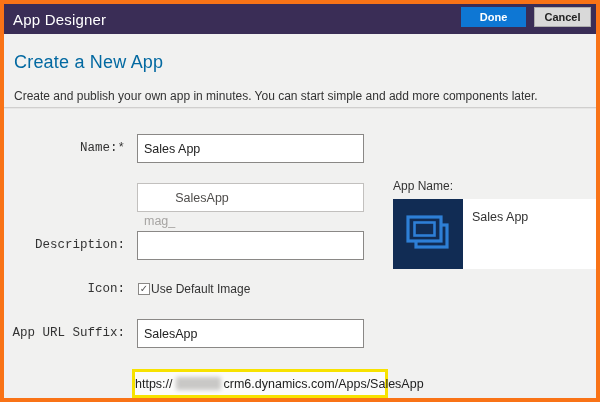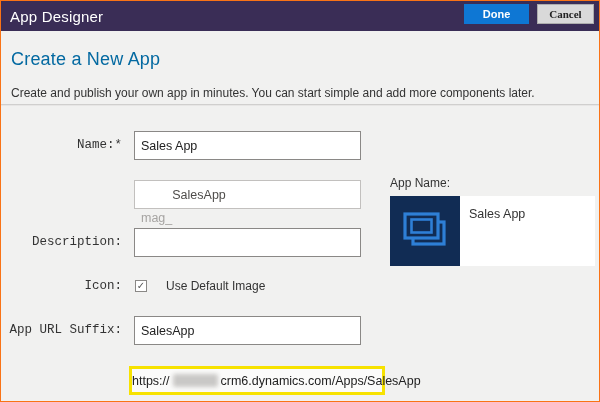--- a/index.html
+++ b/index.html
@@ -8,40 +8,40 @@
     --tile-bg:#112c54;
     --tile-icon:#2e7fd6;
     --highlight-border:#f7e200;
     --body-bg:#f1f1f0;
   }
   *{margin:0;padding:0;box-sizing:border-box;}
   body{font-family:"Liberation Sans",sans-serif;background:#fff;}
   .screen{
     position:relative;width:600px;height:402px;
     background:var(--body-bg);
-    border:1px solid #f97316;
+    border:4px solid #f97316;
     overflow:hidden;
   }
   
   .titlebar{
     position:absolute;left:0;top:0;width:100%;height:30px;
     background:var(--header-bg);
     display:flex;align-items:center;
   }
   .titlebar .app-title{
     color:#fff;font-size:15px;font-weight:400;padding-left:9px;letter-spacing:.2px;
   }
   .hdr-btn{
     position:absolute;top:3px;height:20px;
     font-size:11px;font-weight:700;
     display:flex;align-items:center;justify-content:center;
     cursor:pointer;border:1px solid transparent;
   }
   .btn-done{right:70px;width:65px;background:var(--done-bg);color:#fff;}
-  .btn-cancel{right:5px;width:57px;background:#d9d9d9;color:#222;border-color:#adadad;font-family:Liberation Serif, serif;}
+  .btn-cancel{right:5px;width:57px;background:#d9d9d9;color:#222;border-color:#adadad;}
   
   .page-title{
     position:absolute;left:10px;top:48px;
     font-size:18px;font-weight:300;color:#0369a1;letter-spacing:.2px;
   }
   .page-subtitle{
     position:absolute;left:10px;top:85px;
     font-size:12px;color:#333;white-space:nowrap;
   }
   .divider{
@@ -65,21 +65,21 @@
   .prefix-rest{color:#4f4d4b;}
   .checkbox-row{
     position:absolute;left:134px;top:277px;height:16px;
     display:flex;align-items:center;cursor:pointer;
   }
   .checkbox{
     width:12px;height:12px;border:1px solid #8a8886;background:#fff;
     display:flex;align-items:center;justify-content:center;
     font-size:10px;line-height:10px;color:#555;
   }
-  .checkbox-label{font-size:12px;color:#333;margin-left:1px;padding-left:18px;}
+  .checkbox-label{font-size:12px;color:#333;margin-left:1px;}
   
   .url-box{
     position:absolute;left:128px;top:365px;width:256px;height:29px;
     border:3px solid var(--highlight-border);background:#fbfbfa;
     display:flex;align-items:center;
     font-size:12.5px;color:#222;white-space:nowrap;
   }
   .redacted{
     width:45px;height:13px;margin:0 3px;border-radius:2px;
     background:#c9c8c6;filter:blur(2px);flex:none;

